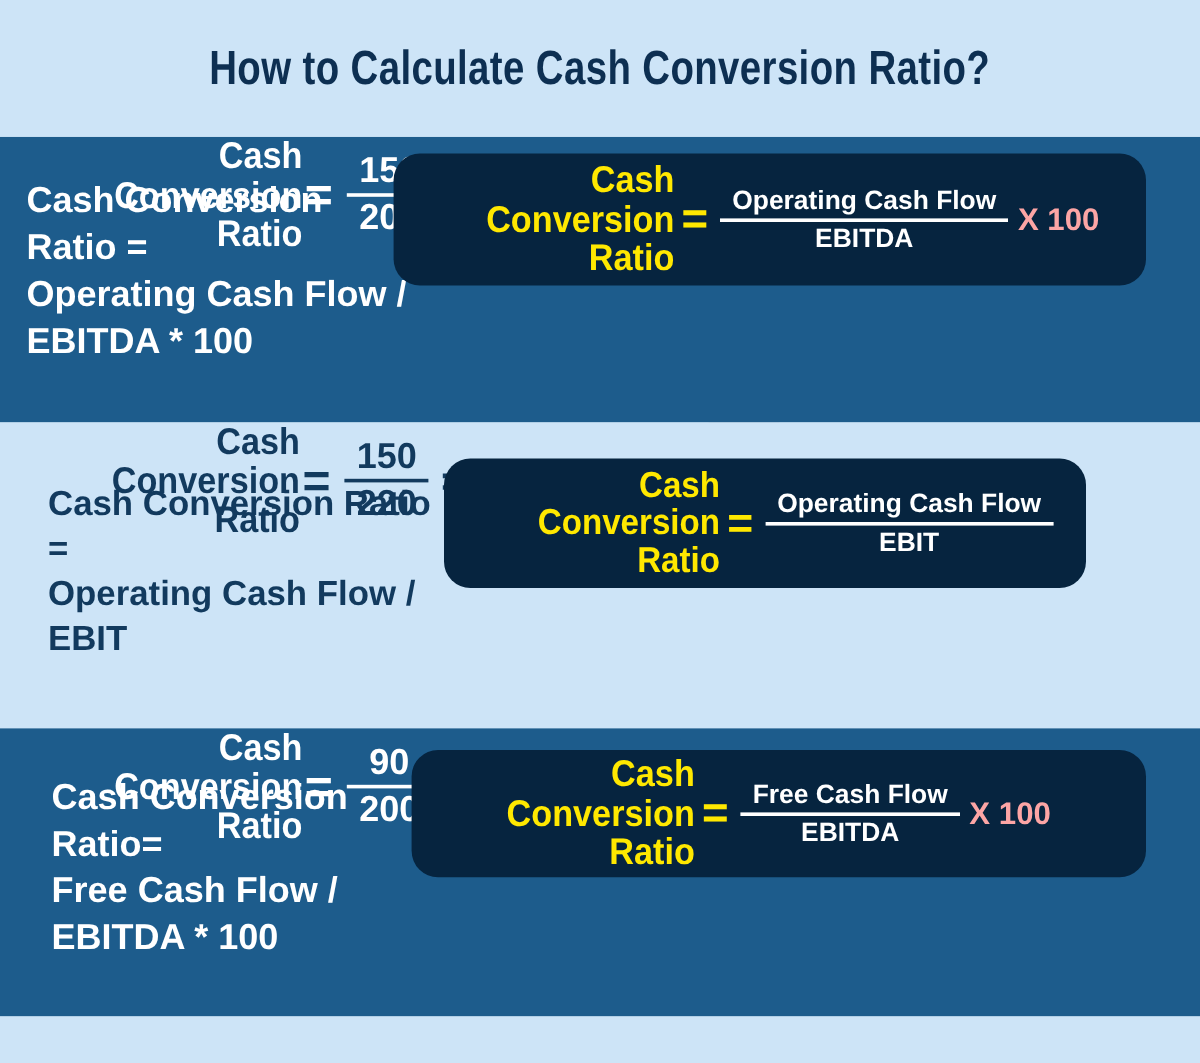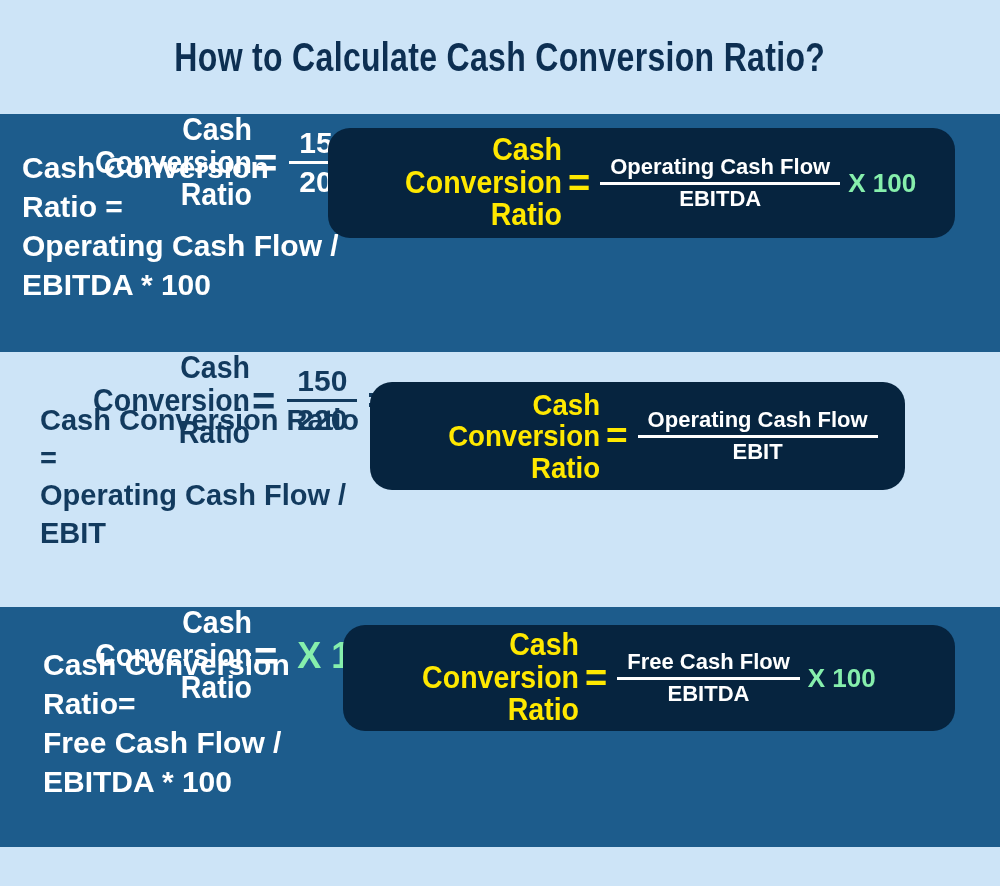--- a/index.html
+++ b/index.html
@@ -102,21 +102,21 @@
   .frac-w{color:#ffffff;}
   .frac-w .bar{background:#ffffff;}
   .frac-d{color:#123a5e;}
   .frac-d .bar{background:#123a5e;}
 
   .tail{
     font-family:"Liberation Sans Narrow","Liberation Sans",sans-serif;
     font-weight:bold;
     white-space:nowrap;
   }
-  .tail-w{color:#86efac;}
+  .tail-w{color:#fca5a5;}
   .tail-d{color:#123a5e;}
 
   
   
   #desc1{left:22px;top:34px;font-size:30px;width:330px;}
   #plate1{left:328px;top:14px;width:627px;height:110px;padding:0 14px 0 16px;}
   #p1lbl{font-size:31px;width:218px;}
   #p1eq{font-size:38px;margin:0 10px 0 6px;}
   #p1frac{font-size:22px;}
   #p1tail{font-size:26px;margin-left:8px;}
@@ -253,19 +253,24 @@
         <div class="bar"></div>
         <div class="den">EBITDA</div>
       </div>
       <div class="tail tail-w" id="p3tail">X 100</div>
     </div>
 
     <div class="frow" id="ex3">
       <div class="lbl lbl-w" id="e3lbl">Cash Conversion
 Ratio</div>
       <div class="eq eq-w" id="e3eq">=</div>
+      <div class="frac frac-w" id="e3frac">
+        <div class="num">90</div>
+        <div class="bar"></div>
+        <div class="den">200</div>
+      </div>
       <div class="tail tail-w" id="e3tail">X 100 = 45%</div>
     </div>
 
   </div>
 </div>
 
 <div class="band band-light" id="band4"></div>
 
 </body></html>

